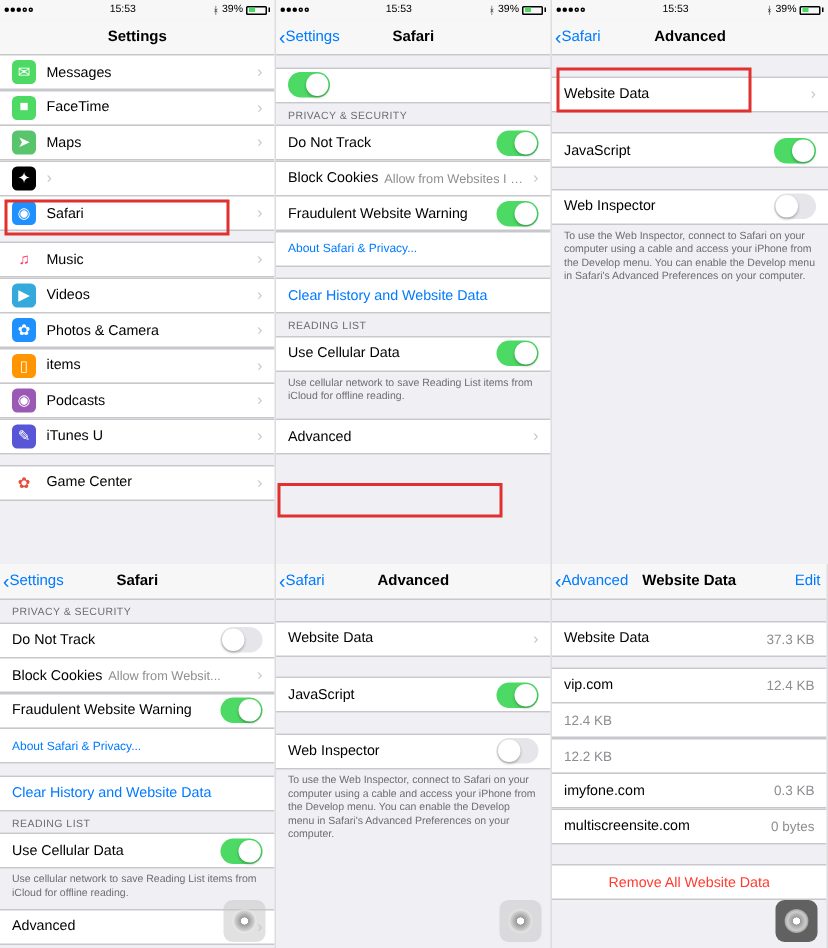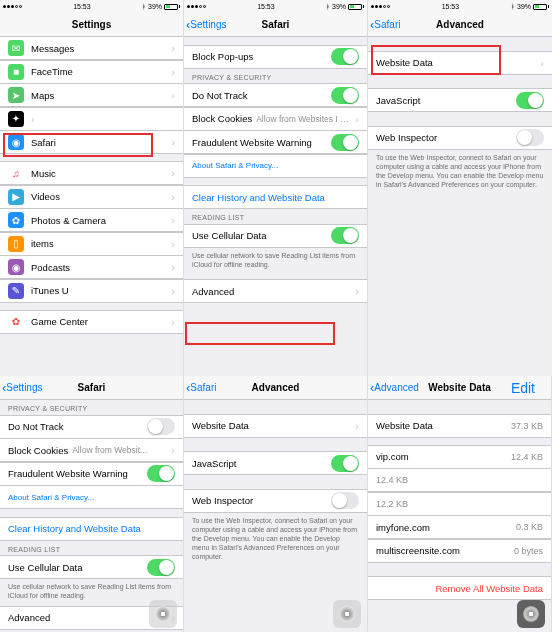--- a/index.html
+++ b/index.html
@@ -13,31 +13,31 @@
 .sb-dots span{width:3px;height:3px;border-radius:50%;background:#000}
 .sb-dots span.empty{background:transparent;border:0.5px solid #000}
 .battery{display:inline-flex;align-items:center;gap:1px}
 .bat-body{width:14px;height:6px;border:0.5px solid #000;border-radius:1px;position:relative}
 .bat-fill{position:absolute;left:0.5px;top:0.5px;bottom:0.5px;width:38%;background:#4cd964}
 .bat-tip{width:1px;height:3px;background:#000}
 .navbar{height:24px;background:#f7f7f7;border-bottom:0.5px solid #c8c7cc;display:flex;align-items:center;justify-content:center;position:relative;font-size:10px}
 .nav-back{position:absolute;left:2px;display:flex;align-items:center;color:#007aff;font-size:10px}
 .nav-back .chev{font-size:13px;margin-right:0}
 .nav-title{font-weight:600;color:#000}
-.nav-edit{position:absolute;right:16px;color:#007aff;font-size:14px}
+.nav-edit{position:absolute;right:4px;color:#007aff;font-size:10px}
 .section-header{padding:5px 8px 3px;font-size:7px;color:#6d6d72;text-transform:uppercase;letter-spacing:0.3px}
 .row{background:#fff;border-top:0.5px solid #c8c7cc;border-bottom:0.5px solid #c8c7cc;height:24px;display:flex;align-items:center;padding:0 8px;position:relative;margin-top:-0.5px}
 .row+.row{border-top:0.5px solid #c8c7cc}
 .row .icon{width:16px;height:16px;border-radius:3.5px;margin-right:7px;display:flex;align-items:center;justify-content:center;font-size:10px;color:#fff;flex-shrink:0}
 .row .label{flex:1;color:#000;font-size:9.5px;white-space:nowrap;overflow:hidden;text-overflow:ellipsis}
 .row .detail{color:#8e8e93;font-size:8.5px;margin-right:3px;white-space:nowrap;overflow:hidden;text-overflow:ellipsis}
 .row .value{color:#8e8e93;font-size:9px}
 .row .chev{color:#c7c7cc;font-size:11px}
 .row.link .label{color:#007aff}
-.row.danger{justify-content:flex-end}
+.row.danger{justify-content:center}
 .row.danger .label{color:#ff3b30;flex:0 0 auto}
 .toggle{width:28px;height:17px;border-radius:9px;background:#e5e5ea;position:relative;flex-shrink:0}
 .toggle.on{background:#4cd964}
 .toggle .knob{position:absolute;width:15px;height:15px;border-radius:50%;background:#fff;top:1px;left:1px;box-shadow:0 1px 2px rgba(0,0,0,0.3)}
 .toggle.on .knob{left:auto;right:1px}
 .footer-note{padding:3px 8px;font-size:7px;color:#6d6d72;line-height:1.3}
 .gap{height:14px}
 .gap-sm{height:8px}
 .redbox{border:2px solid #e03030;position:absolute;pointer-events:none;z-index:5}
 .assistive{position:absolute;bottom:4px;right:6px;width:28px;height:28px;border-radius:6px;background:rgba(200,200,200,0.55);display:flex;align-items:center;justify-content:center;z-index:4}
@@ -171,21 +171,20 @@
   </div>
   <div class="navbar">
     <div class="nav-back">
           <span class="chev">‹</span>
           <span>Settings</span>
         </div>
     <span class="nav-title">Safari</span>
   </div>
   <div class="gap-sm"></div>
   <div class="row">
-        <span class="label">Block Pop-ups</span>
         <div class="toggle on">
           <div class="knob"></div>
         </div>
       </div>
   <div class="section-header">PRIVACY &amp; SECURITY</div>
   <div class="row">
         <span class="label">Do Not Track</span>
         <div class="toggle on">
           <div class="knob"></div>
         </div>

